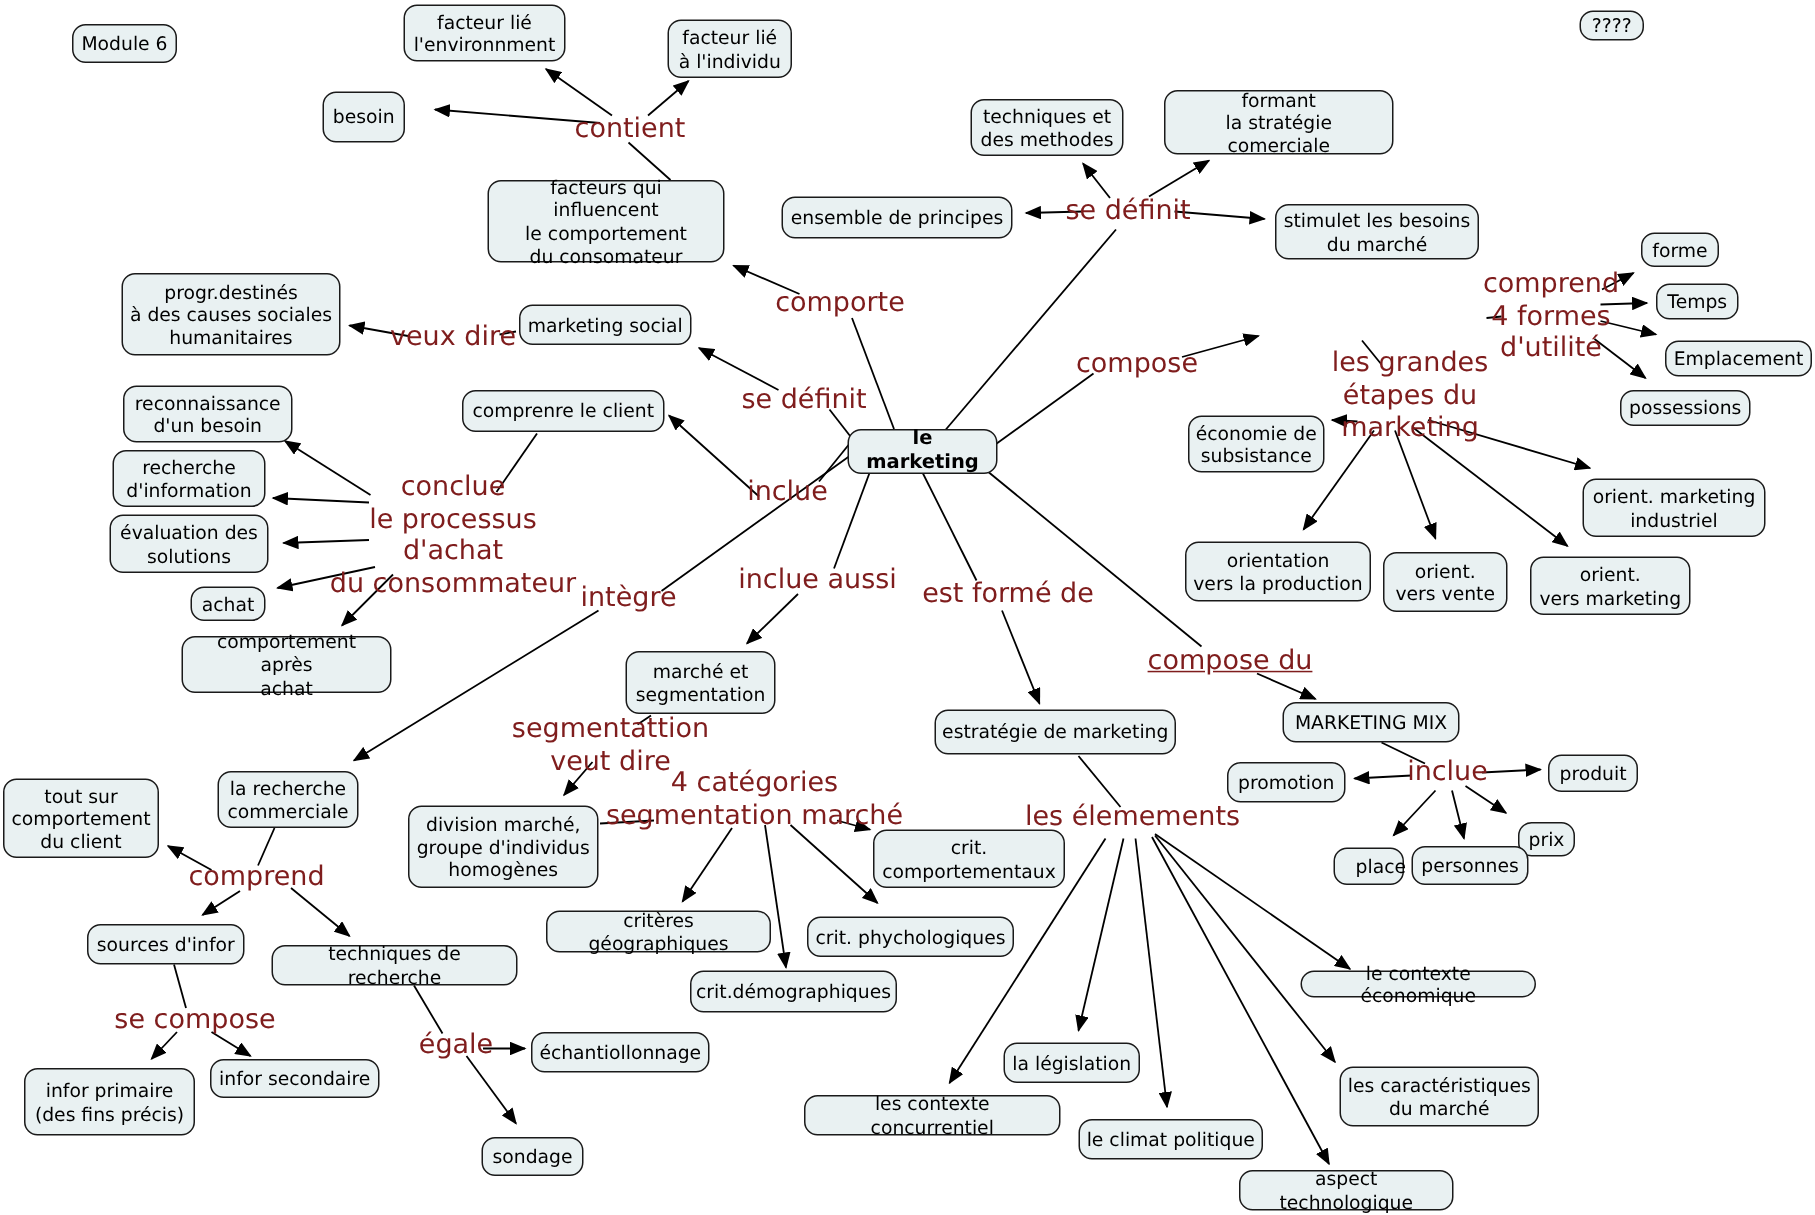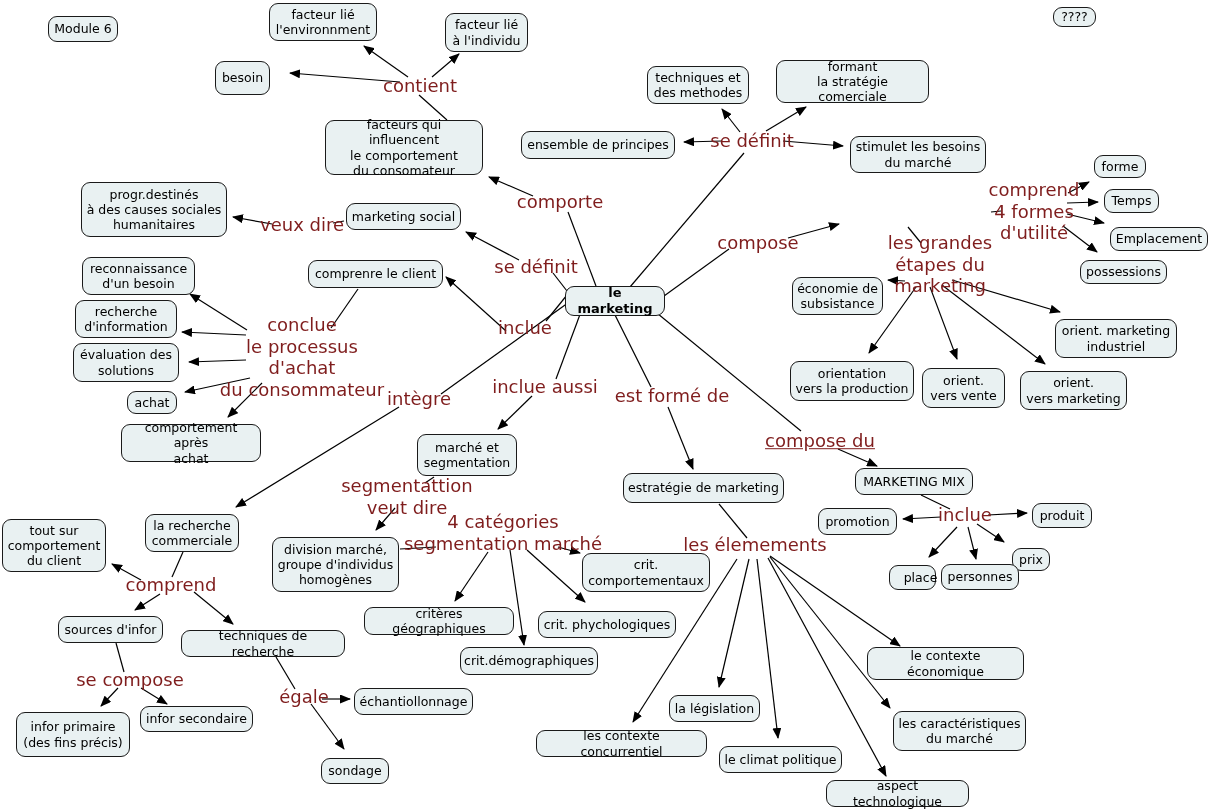--- a/index.html
+++ b/index.html
@@ -179,21 +179,21 @@
 comportementaux</div>
     <div class="node" style="left: 16px; top: 712px; width: 114px; height: 45px;">infor primaire
 (des fins précis)</div>
     <div class="node" style="left: 140px; top: 706px; width: 113px; height: 26px;">infor secondaire</div>
     <div class="node" style="left: 354px; top: 688px; width: 119px; height: 27px;">échantiollonnage</div>
     <div class="node" style="left: 321px; top: 758px; width: 68px; height: 26px;">sondage</div>
     <div class="node" style="left: 536px; top: 730px; width: 171px; height: 27px;">les contexte concurrentiel</div>
     <div class="node" style="left: 669px; top: 695px; width: 91px; height: 27px;">la législation</div>
     <div class="node" style="left: 719px; top: 746px; width: 123px; height: 27px;">le climat politique</div>
     <div class="node" style="left: 826px; top: 780px; width: 143px; height: 27px;">aspect technologique</div>
-    <div class="node" style="left: 867px; top: 647px; width: 157px; height: 33px;">le contexte économique</div>
+    <div class="node" style="left: 867px; top: 647px; width: 157px; height: 18px;">le contexte économique</div>
     <div class="node" style="left: 893px; top: 711px; width: 133px; height: 40px;">les caractéristiques
 du marché</div>
     <div class="lbl" style="left: 420px; top: 86px;">contient</div>
     <div class="lbl" style="left: 752px; top: 141px;">se définit</div>
     <div class="lbl" style="left: 560px; top: 202px;">comporte</div>
     <div class="lbl" style="left: 536px; top: 267px;">se définit</div>
     <div class="lbl" style="left: 758px; top: 243px;">compose</div>
     <div class="lbl" style="left: 1034px; top: 211px;">comprend
 4 formes
 d'utilité</div>

